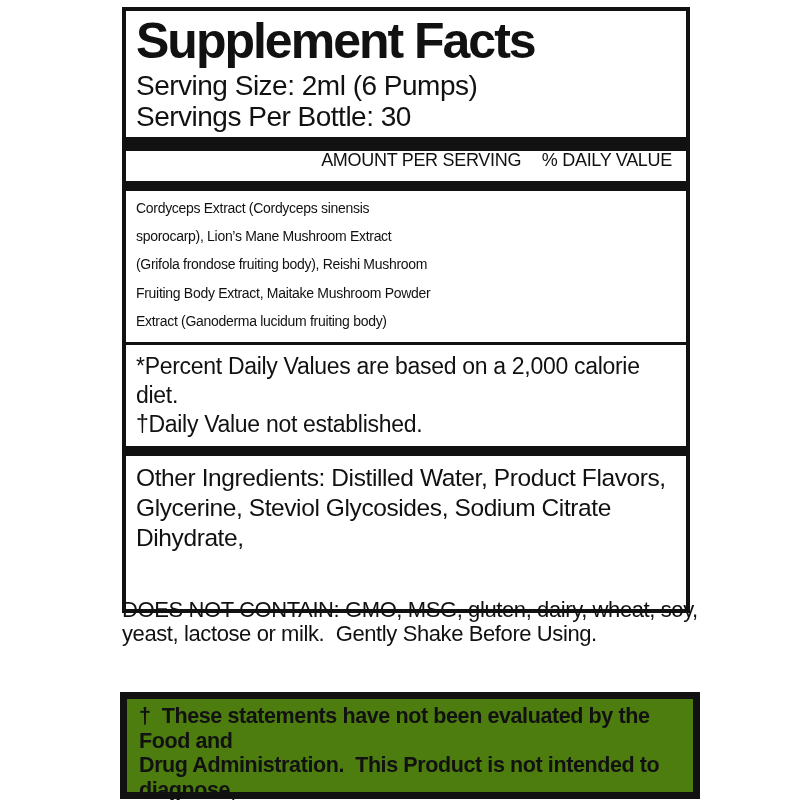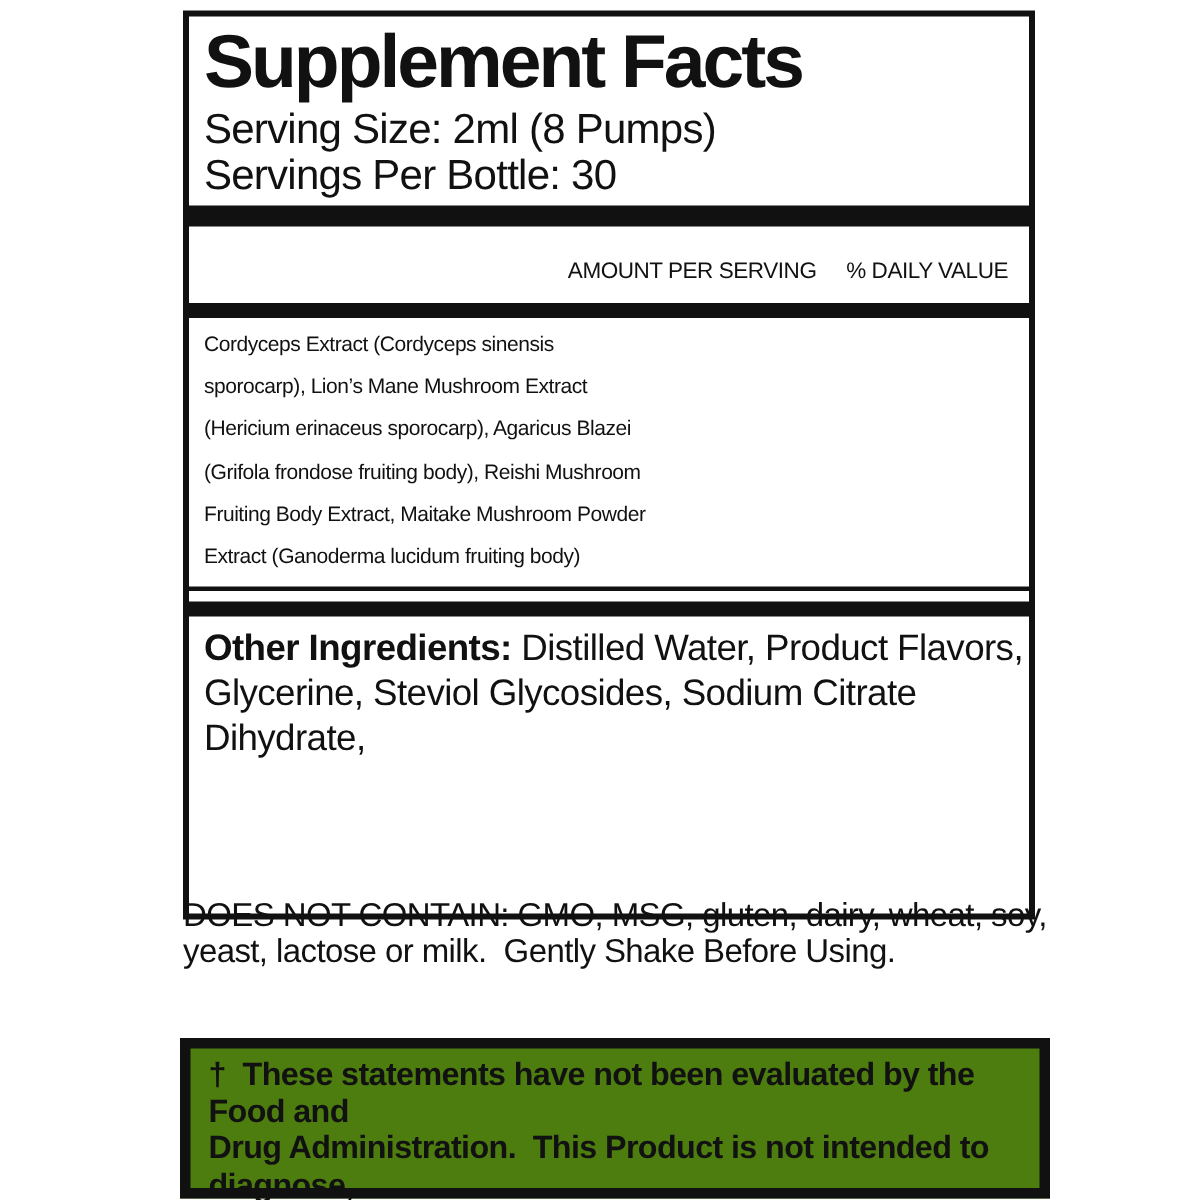--- a/index.html
+++ b/index.html
@@ -45,24 +45,23 @@
     letter-spacing: -0.5px;
   }
   .serving-line.first { margin-top: 3px; }
 
   .bar-thick  { height: 14px; background: #111111; margin-top: 5px; }
   .bar-medium { height: 10px; background: #111111; margin-top: 12px; }
   .bar-medium2{ height: 10px; background: #111111; margin-top: 7px; }
   .rule-thin  { height: 3px;  background: #111111; margin-top: 7px; }
 
   .col-headers {
-    margin-top: 21px;
     text-align: right;
     padding-right: 14px;
-    font-size: 15px;
+    font-size: 18px;
     line-height: 18px;
     letter-spacing: -0.3px;
     white-space: nowrap;
   }
   .col-headers .dv { margin-left: 16px; }
 
   .blend-row {
     position: relative;
     margin-top: 9px;
     height: 27px;
@@ -86,21 +85,21 @@
     line-height: 29px;
     letter-spacing: -0.3px;
   }
 
   .other-ing {
     margin: 7px 0 0 10px;
     font-size: 24.5px;
     line-height: 30px;
     letter-spacing: -0.4px;
   }
-  .other-ing .lead { font-weight: bold; }
+  .other-ing .lead { font-weight: normal; }
   .pre { white-space: pre-wrap; }
 
   
   .dnc {
     position: absolute;
     left: 122px;
     top: 598px;
     width: 578px;
     font-weight: normal;
     font-size: 22px;
@@ -128,44 +127,47 @@
 </style>
 </head>
 <body>
 
 <div id="canvas">
 
   <div class="facts-box">
 
     <div class="title">Supplement Facts</div>
 
-    <div class="serving-line first">Serving Size: 2ml (8 Pumps)</div>
+    <div class="serving-line first">Serving Size: 2ml (6 Pumps)</div>
     <div class="serving-line">Servings Per Bottle: 30</div>
 
     <div class="bar-thick"></div>
 
     <div class="col-headers">
       <span>AMOUNT PER SERVING</span>
       <span class="dv">% DAILY VALUE</span>
     </div>
 
     <div class="bar-medium"></div>
 
 
     <div class="blend-desc">
       <div>Cordyceps Extract (Cordyceps sinensis</div>
       <div>sporocarp), Lion’s Mane Mushroom Extract</div>
-      <div>(Hericium erinaceus sporocarp), Agaricus Blazei</div>
       <div>(Grifola frondose fruiting body), Reishi Mushroom</div>
       <div>Fruiting Body Extract, Maitake Mushroom Powder</div>
       <div>Extract (Ganoderma lucidum fruiting body)</div>
     </div>
 
     <div class="rule-thin"></div>
 
+    <div class="footnotes">
+      <div class="pre">*Percent Daily Values are based on a 2,000 calorie diet.</div>
+      <div class="pre">†Daily Value not established.</div>
+    </div>
 
     <div class="bar-medium2"></div>
 
     <div class="other-ing">
       <div><span class="lead">Other Ingredients:</span><span class="pre"> Distilled Water, Product Flavors,</span></div>
       <div>Glycerine, Steviol Glycosides, Sodium Citrate Dihydrate,</div>
 
     </div>
 
   </div>

